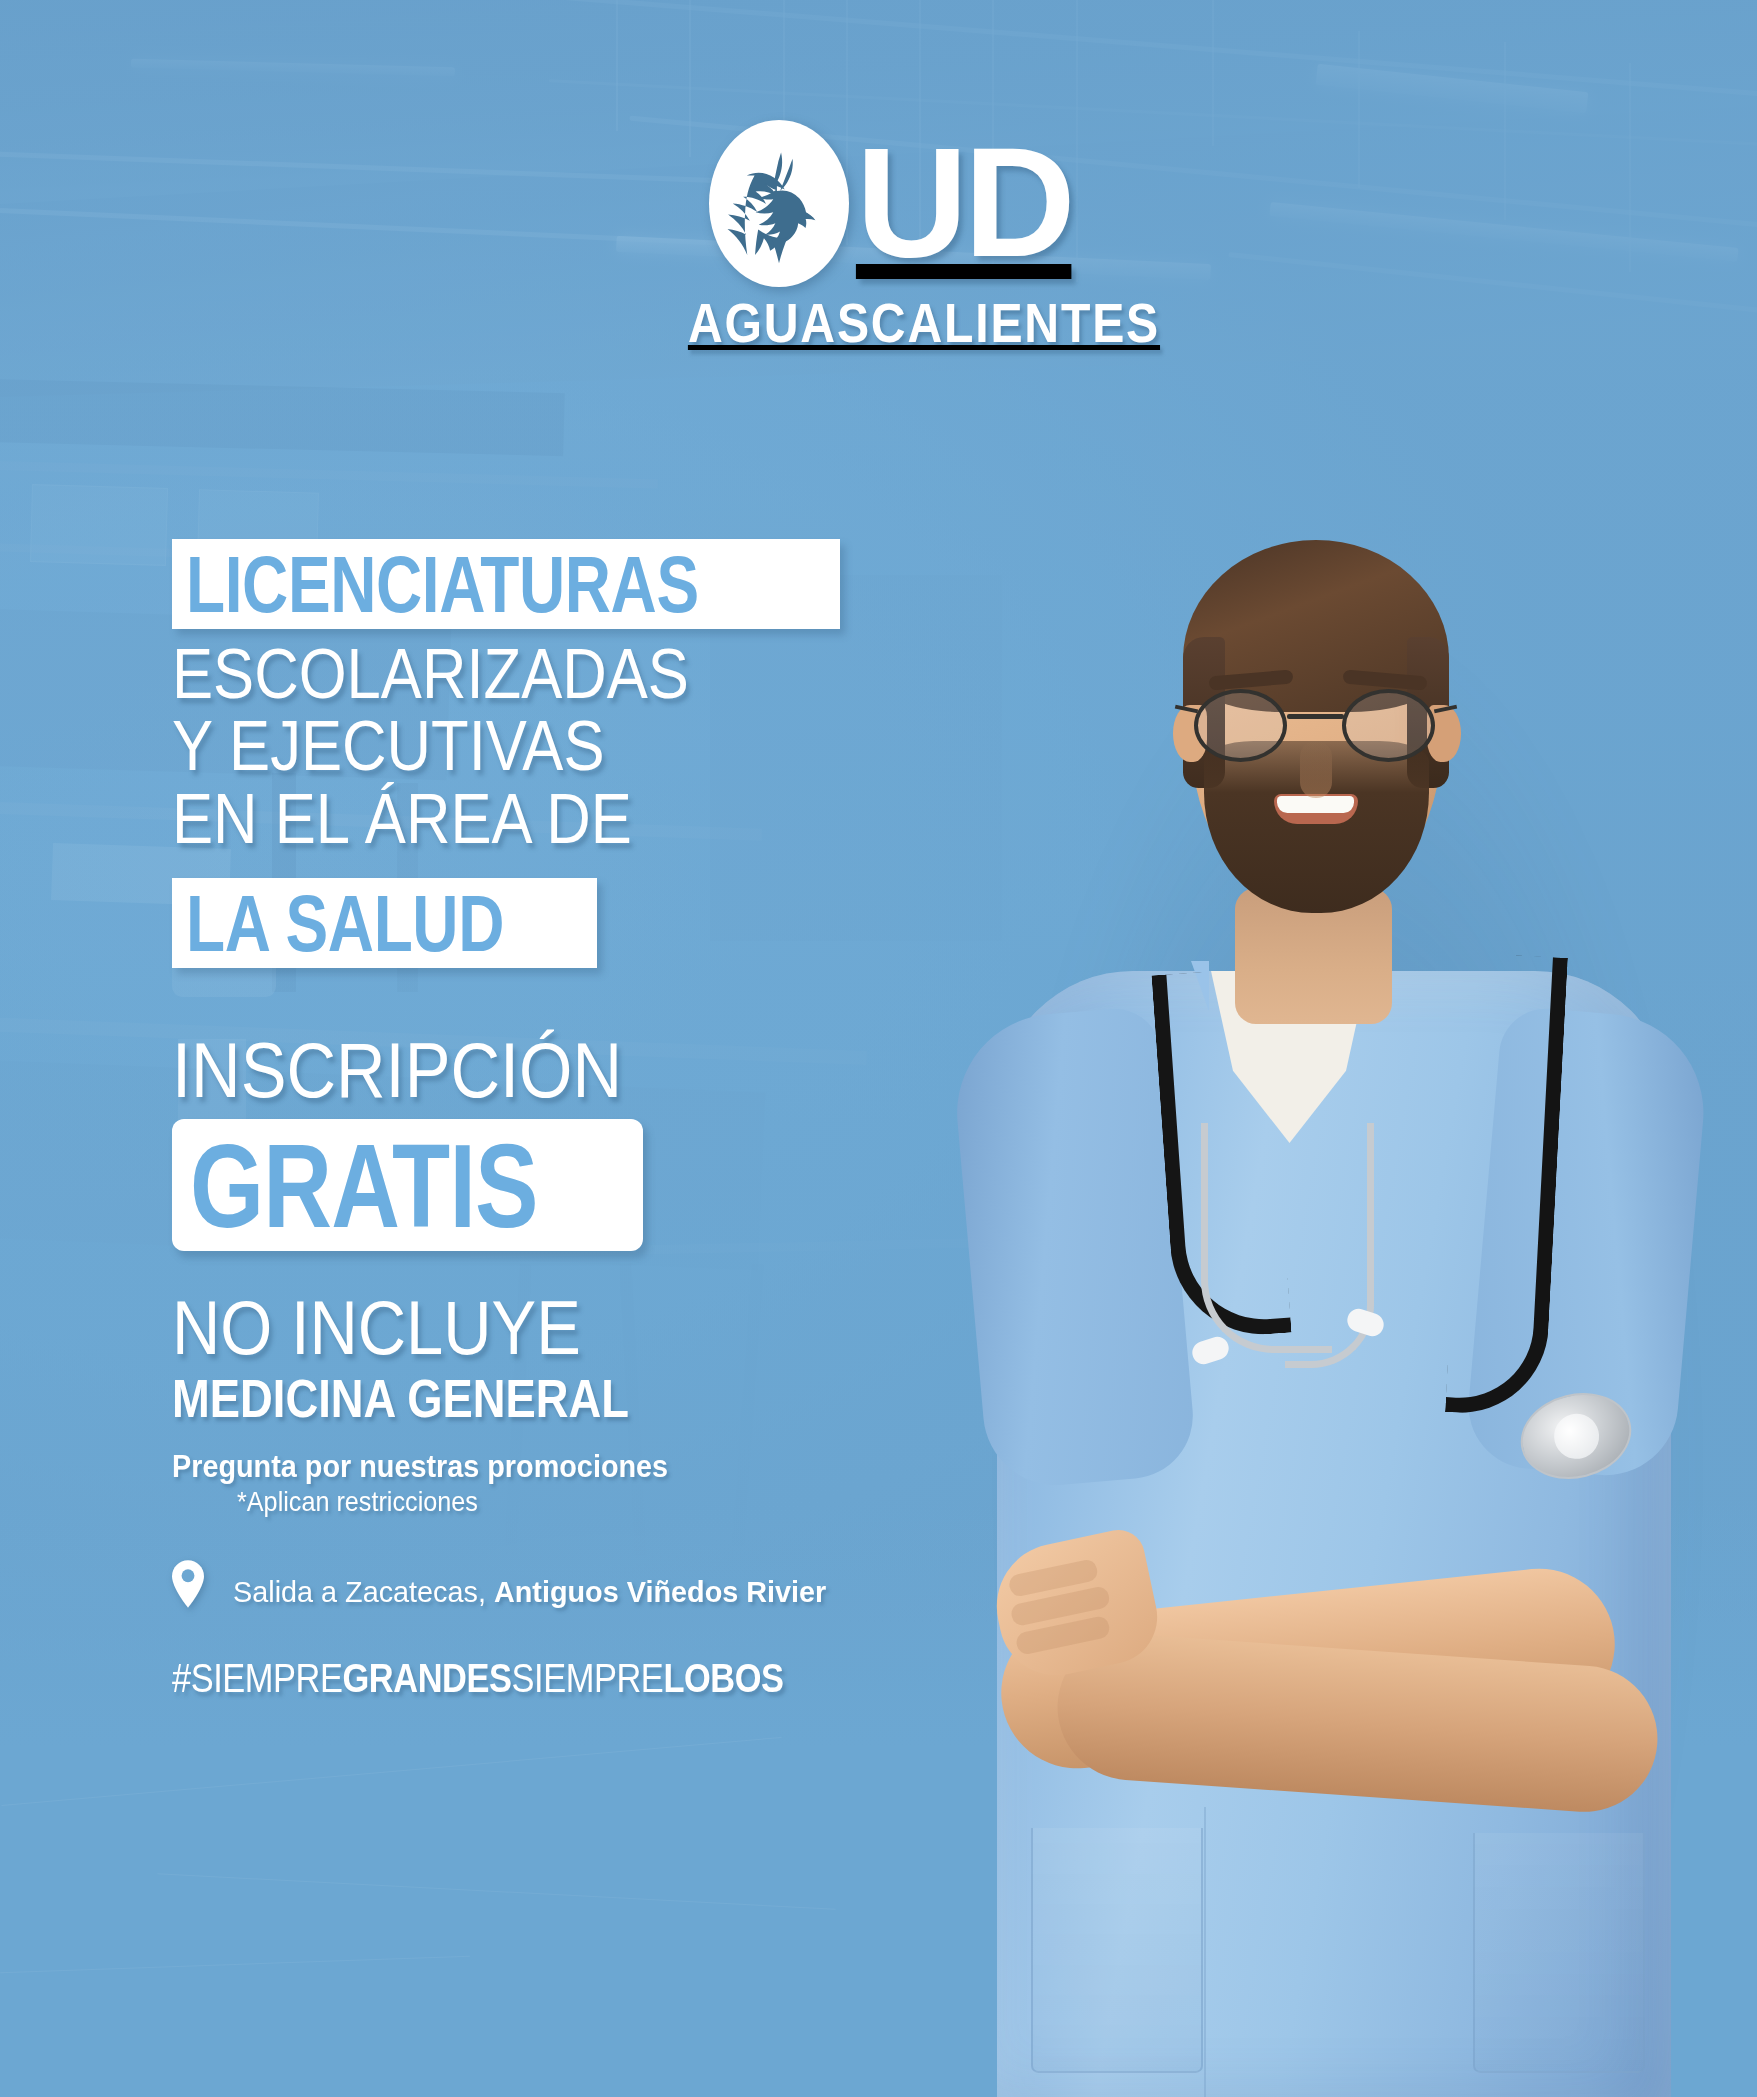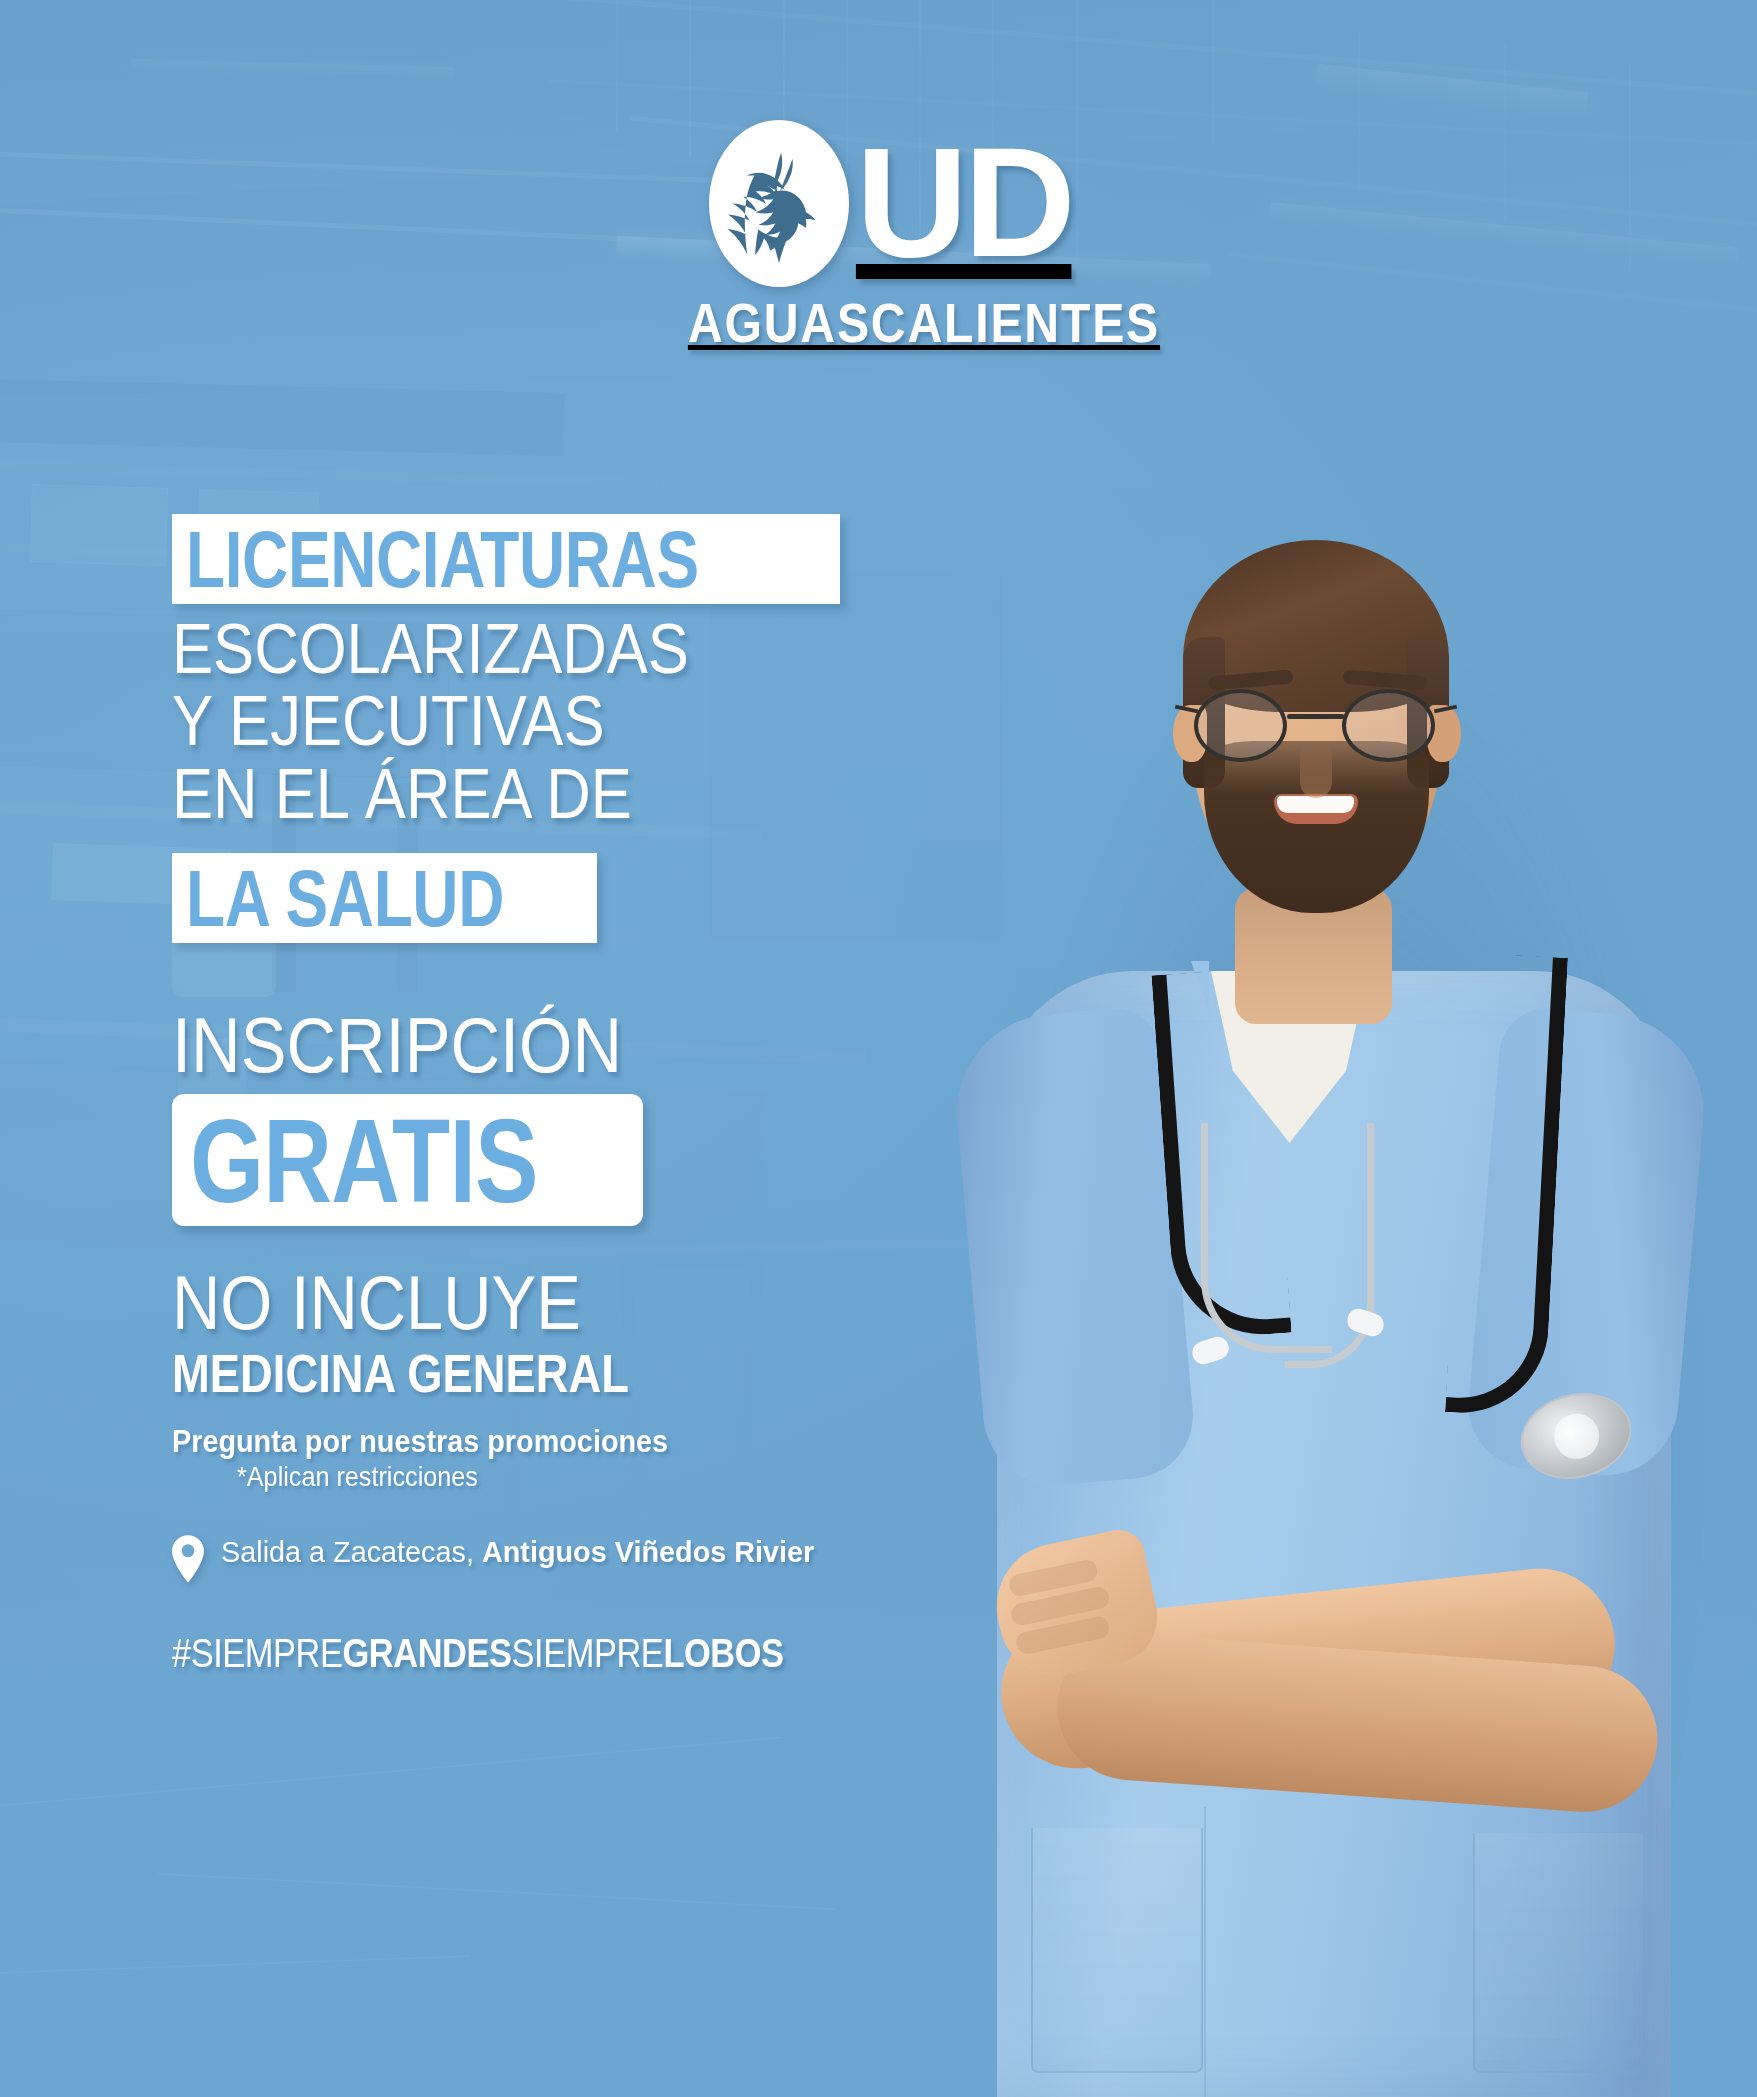--- a/index.html
+++ b/index.html
@@ -257,21 +257,21 @@
     font-family:"Liberation Sans", sans-serif;
   }
   .logo-sub{
     text-align:center;margin-top:3.1px;
     font-size:56px;font-weight:bold;color:#FFFFFF;letter-spacing:2.1px;
     transform:scaleX(.86);
     text-shadow:3.1px 3.7px 4.2px rgba(40,80,115,.35);
   }
 
   
-  .copy{position:absolute;left:172px;top:514px;width:747px;}
+  .copy{position:absolute;left:172px;top:539px;width:747px;}
 
   .band{
     background:#FFFFFF;display:inline-block;
     padding:9.4px 13.6px 7.3px 13.6px;
     box-shadow:4.7px 6.3px 7.3px rgba(45,85,120,.26);
   }
   .band .t{
     color:#6CAEE0;font-weight:bold;display:block;
     transform:scaleX(.80);transform-origin:left center;
     white-space:nowrap;
@@ -304,21 +304,21 @@
     transform:scaleX(.90);transform-origin:left center;
     text-shadow:2.6px 3.1px 3.7px rgba(45,85,120,.34);white-space:nowrap;
   }
   .t-aplican{
     color:#FFFFFF;font-weight:normal;font-size:28px;line-height:1.2;
     transform:scaleX(.90);transform-origin:left center;
     text-shadow:2.6px 3.1px 3.7px rgba(45,85,120,.34);white-space:nowrap;
     margin-left:65px;
   }
 
-  .contact-row{display:flex;align-items:flex-start;gap:17px;}
+  .contact-row{display:flex;align-items:flex-end;gap:29px;}
   .pin-icon{width:32px;height:48px;flex:none;filter:drop-shadow(2.6px 3.7px 3.7px rgba(45,85,120,.35));}
   .addr{
     color:#FFFFFF;font-size:30px;line-height:1.1;white-space:nowrap;
     text-shadow:2.6px 3.1px 3.7px rgba(45,85,120,.34);
     transform:scaleX(.96);transform-origin:left center;
   }
   .addr b{font-weight:bold;}
 
   .phone-row{display:flex;align-items:center;gap:18px;margin-top:19px;}
   .wa-icon{width:74px;height:78px;flex:none;filter:drop-shadow(3.1px 4.2px 4.2px rgba(45,85,120,.35));}

